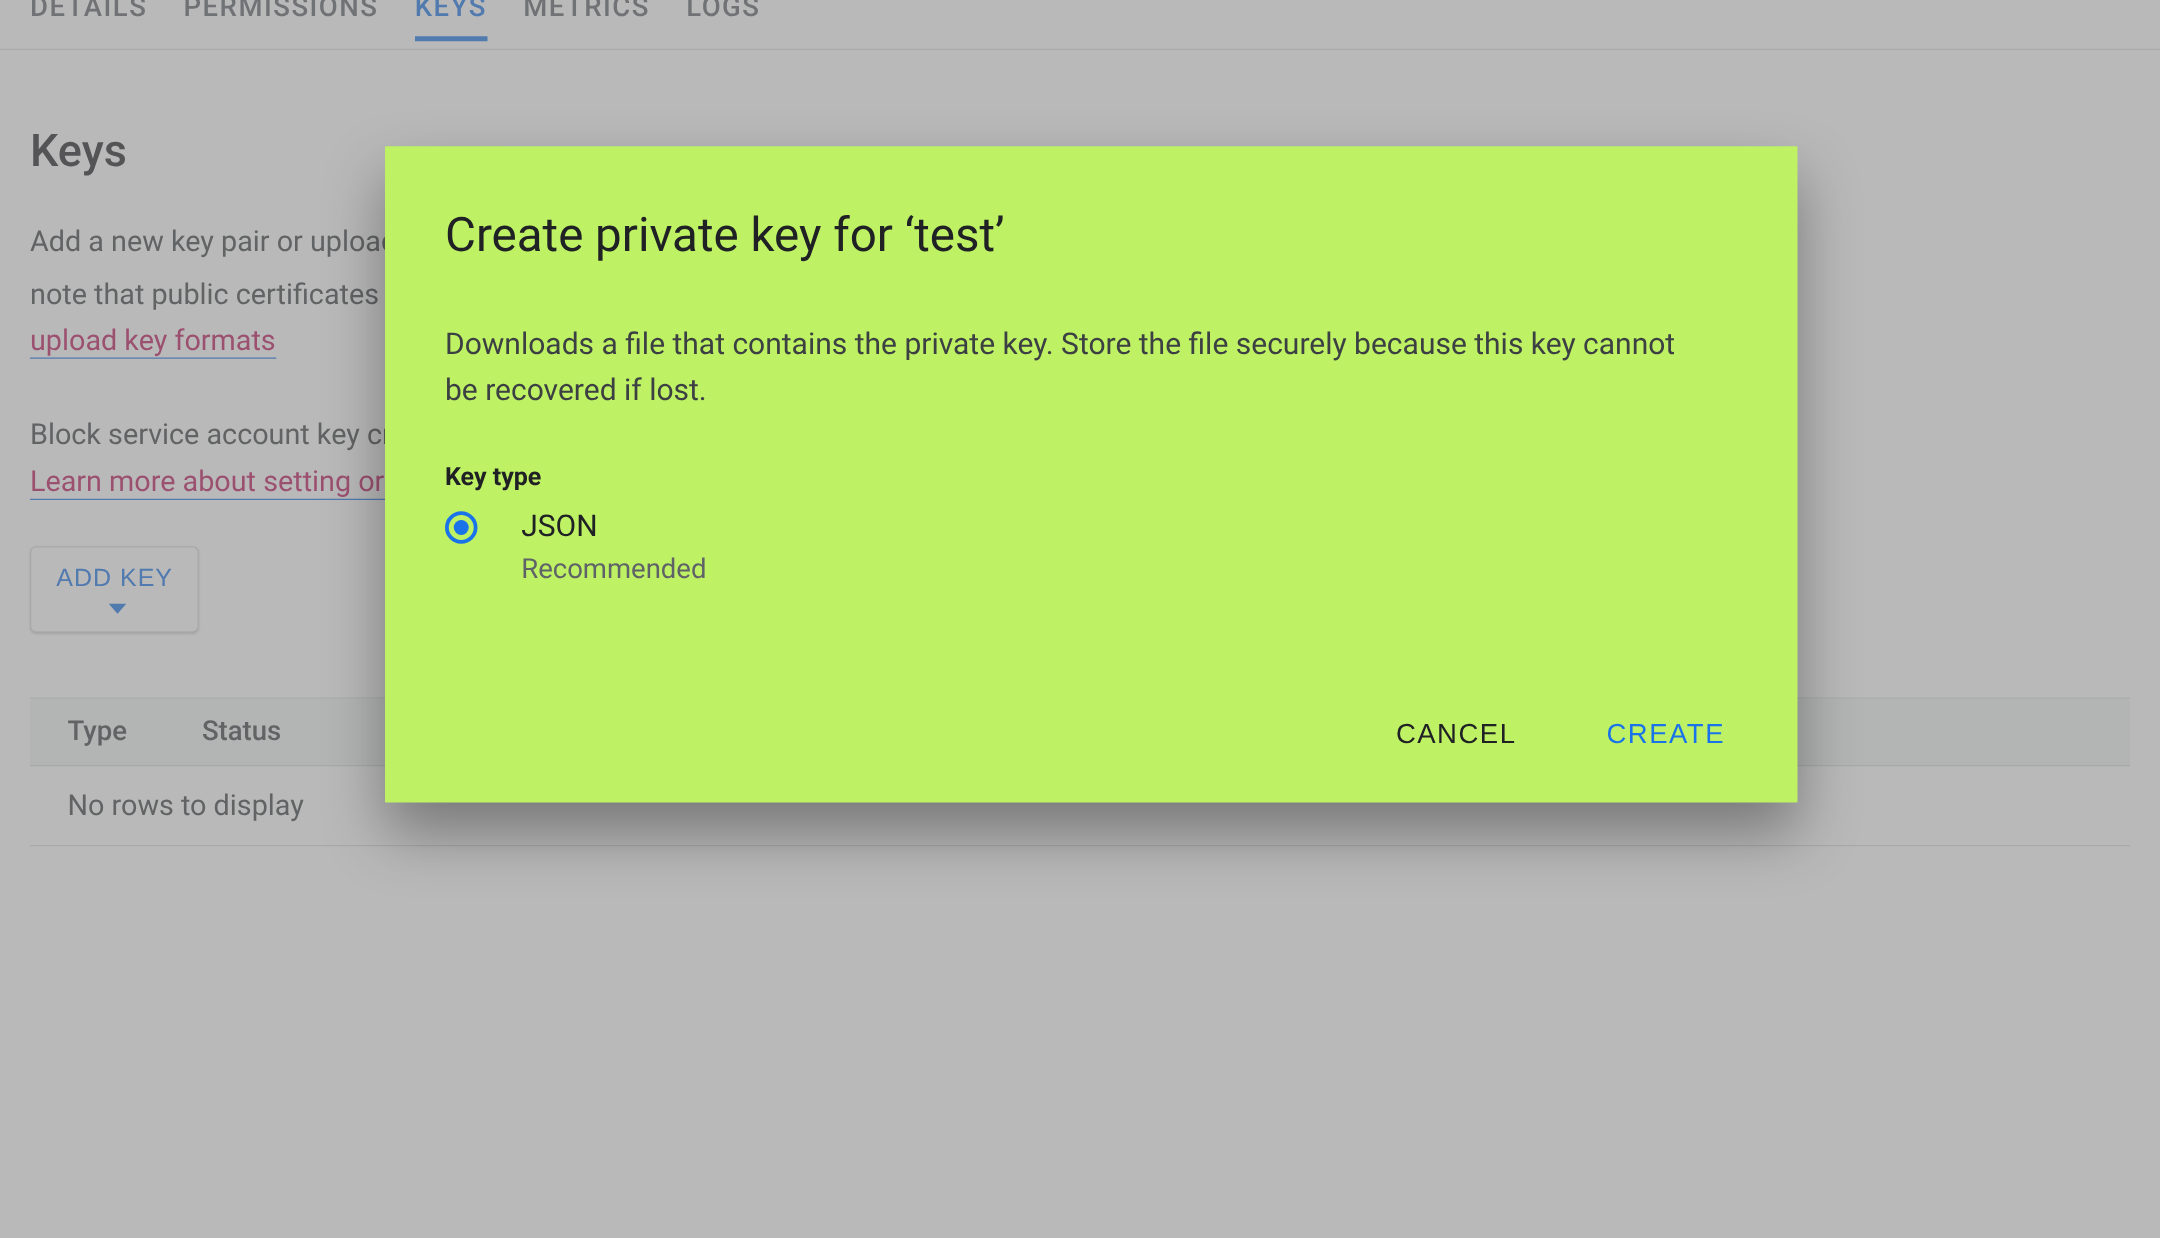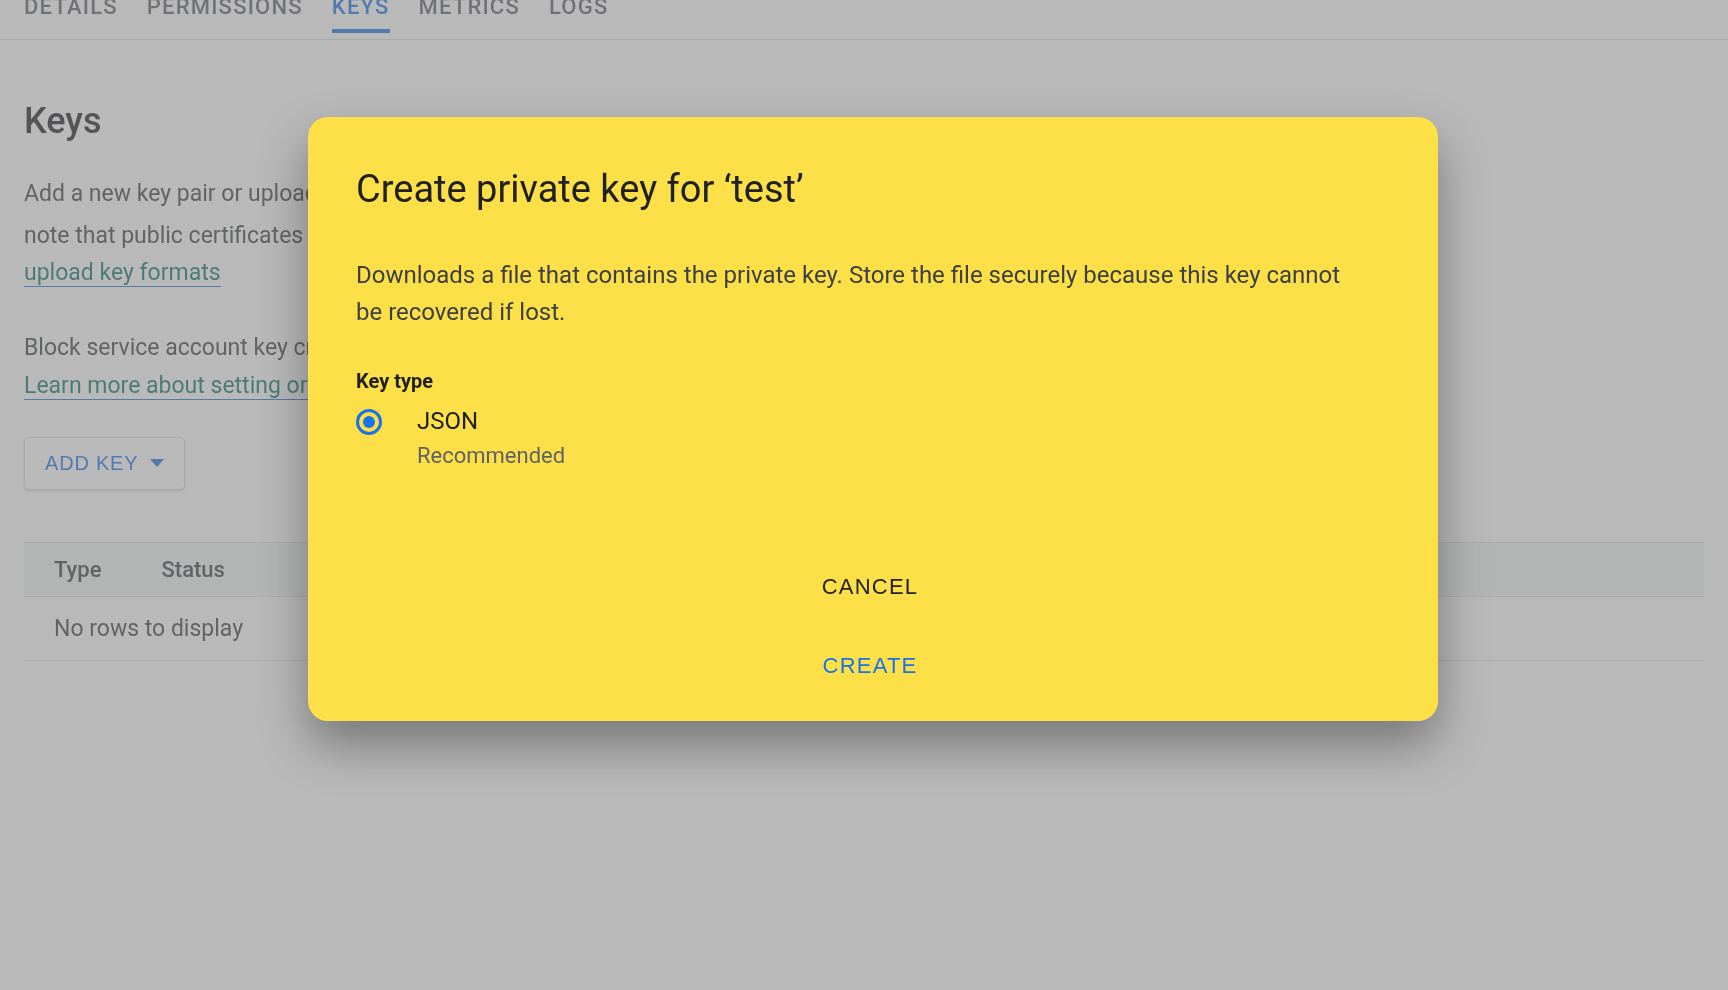--- a/index.html
+++ b/index.html
@@ -58,41 +58,42 @@
     color: #202124;
     margin-bottom: 34px;
   }
   .body-text {
     font-size: 23px;
     color: #3c4043;
     line-height: 1.55;
     margin-bottom: 6px;
   }
   .link {
-    color: #0f766e;
+    color: #be185d;
     text-decoration: none;
     border-bottom: 1px solid #1a73e8;
     font-size: 23px;
   }
   .para2 { margin-top: 44px; }
   .add-key-wrap { margin-top: 38px; }
   .add-key-btn {
     display: inline-flex;
     align-items: center;
     gap: 8px;
     border: 1px solid #dadce0;
     border-radius: 5px;
     padding: 14px 20px;
     font-size: 20px;
     font-weight: 500;
     letter-spacing: 0.8px;
     color: #1a73e8;
     background: #fff;
     box-shadow: 0 1px 2px rgba(0,0,0,0.2);
     cursor: pointer;
+    flex-direction: column;
   }
   .add-key-btn .tri {
     width: 0; height: 0;
     border-left: 7px solid transparent;
     border-right: 7px solid transparent;
     border-top: 8px solid #1a73e8;
     margin-left: 4px;
   }
 
   .table {
@@ -122,22 +123,22 @@
     inset: 0;
     background: rgba(128,128,128,0.55);
   }
 
   
   .modal {
     position: absolute;
     left: 308px;
     top: 117px;
     width: 1130px;
-    background: #fde047;
-    border-radius: 20px;
+    background: #bef264;
+    border-radius: 1px;
     box-shadow: 0 24px 48px rgba(0,0,0,0.35);
     padding: 50px 48px 36px 48px;
   }
   .modal h1 {
     font-size: 38px;
     font-weight: 400;
     color: #202124;
     margin-bottom: 46px;
   }
   .modal-desc {
@@ -183,24 +184,23 @@
     color: #202124;
     margin-bottom: 8px;
   }
   .radio-text .opt-sub {
     font-size: 22px;
     color: #5f6368;
   }
   .modal-actions {
     display: flex;
     justify-content: flex-end;
-    gap: 41px;
+    gap: 64px;
     margin-top: 100px;
     padding-right: 6px;
-    flex-direction: column;
   }
   .btn-flat {
     font-size: 22px;
     font-weight: 500;
     letter-spacing: 1.2px;
     background: transparent;
     border: none;
     cursor: pointer;
     padding: 6px 4px;
   }

